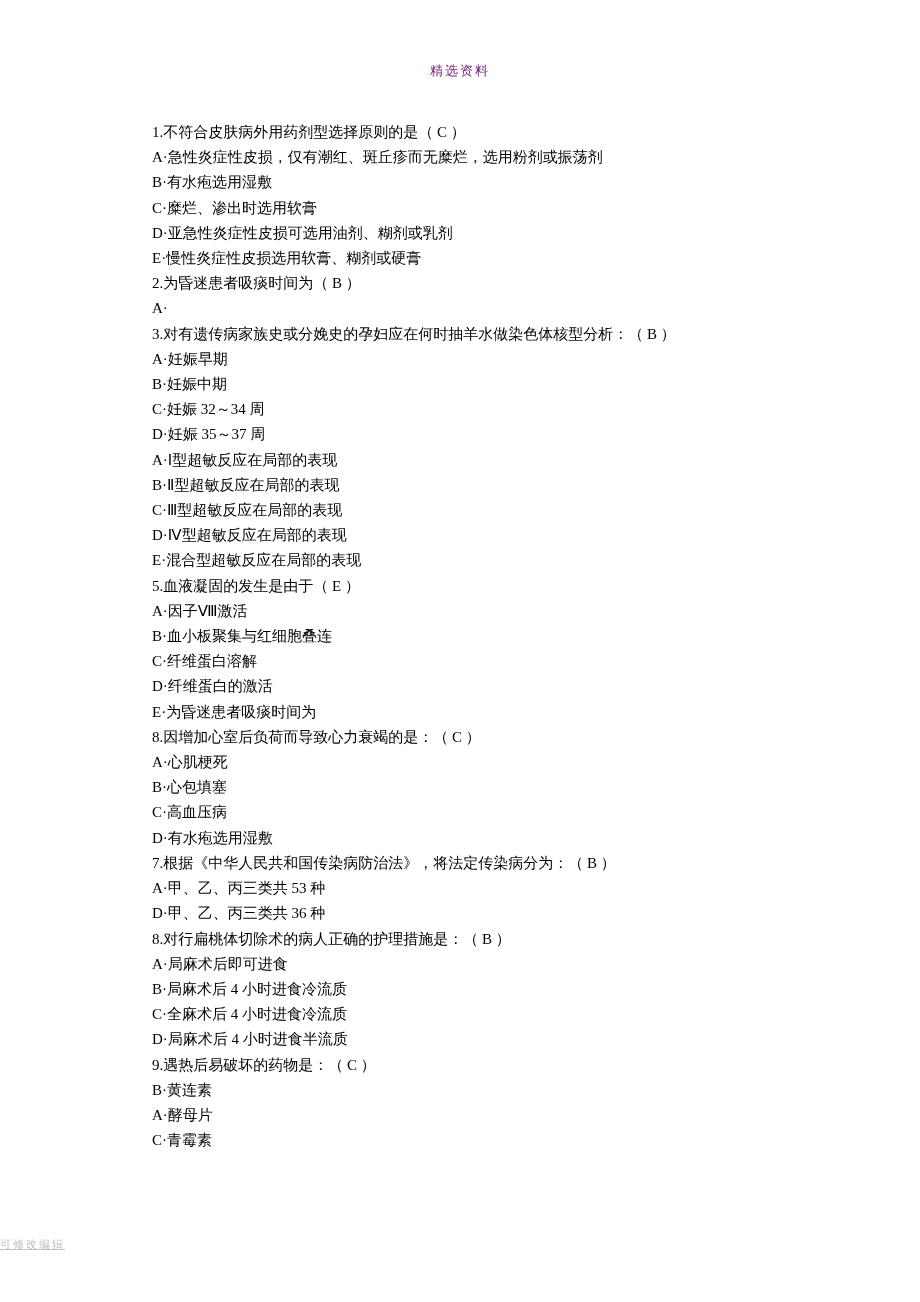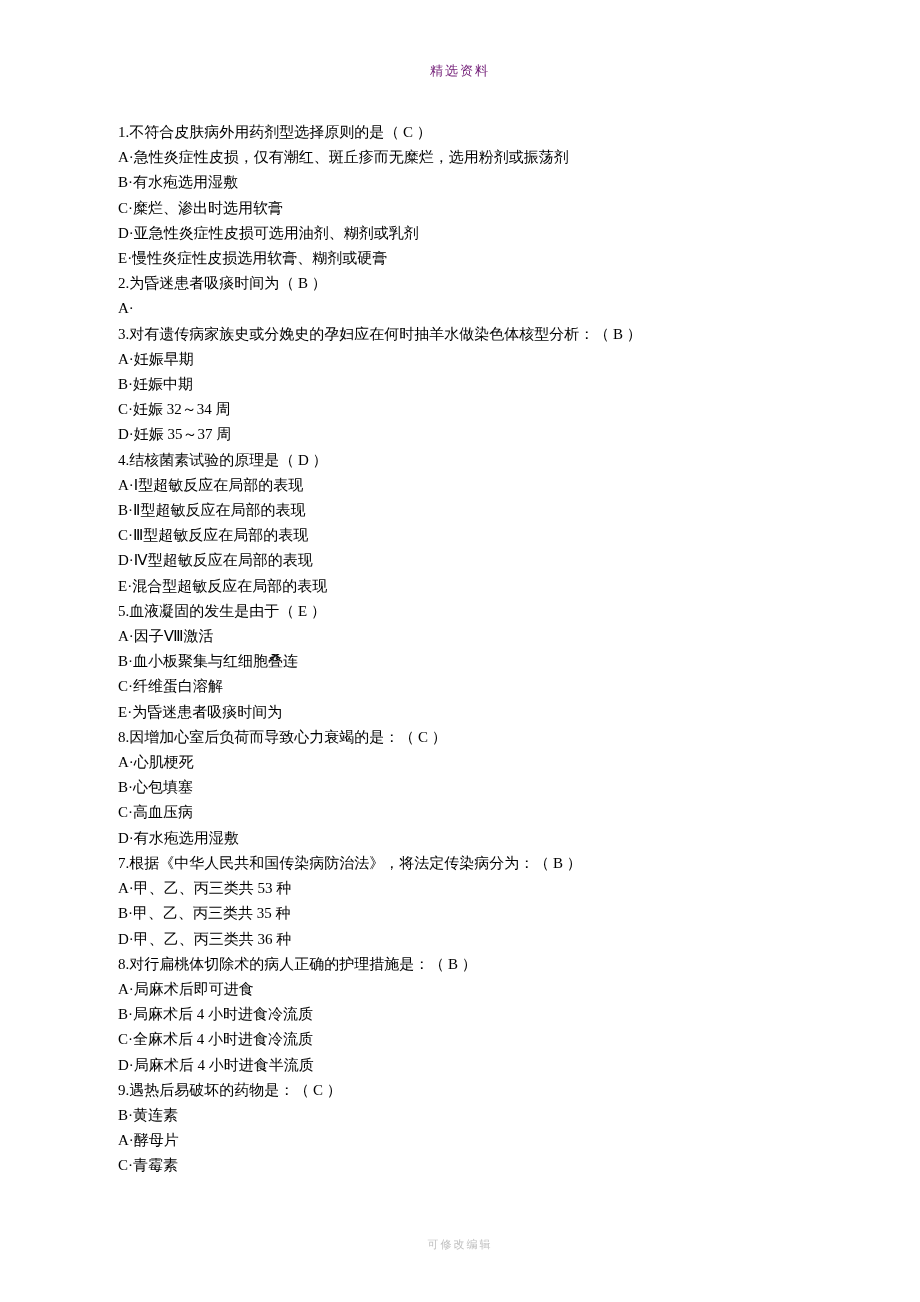--- a/index.html
+++ b/index.html
@@ -16,32 +16,34 @@
     font-size: 13px;
     color: #701a75;
     letter-spacing: 2px;
     padding-top: 62px;
   }
   .content {
     padding: 40px 88px 0 118px;
     font-size: 15px;
     color: #000000;
     line-height: 25.2px;
+    margin-left: 34px;
   }
   .line {
     white-space: nowrap;
   }
   .footer-label {
     position: absolute;
     bottom: 50px;
     width: 100%;
-    text-align: center;
+    text-align: left;
     font-size: 11px;
     color: #bfbfbf;
     letter-spacing: 2px;
+    text-decoration: underline;
   }
 </style>
 </head>
 <body>
 
 <div class="header-label">精选资料</div>
 
 <div class="content">
   <div class="line">1.不符合皮肤病外用药剂型选择原则的是（   C   ）</div>
   <div class="line">A·急性炎症性皮损，仅有潮红、斑丘疹而无糜烂，选用粉剂或振荡剂</div>
@@ -49,39 +51,38 @@
   <div class="line">C·糜烂、渗出时选用软膏</div>
   <div class="line">D·亚急性炎症性皮损可选用油剂、糊剂或乳剂</div>
   <div class="line">E·慢性炎症性皮损选用软膏、糊剂或硬膏</div>
   <div class="line">2.为昏迷患者吸痰时间为（  B   ）</div>
   <div class="line">A·</div>
   <div class="line">3.对有遗传病家族史或分娩史的孕妇应在何时抽羊水做染色体核型分析：（ B    ）</div>
   <div class="line">A·妊娠早期</div>
   <div class="line">B·妊娠中期</div>
   <div class="line">C·妊娠 32～34 周</div>
   <div class="line">D·妊娠 35～37 周</div>
-  <div class="line">4.结核菌素试验的原理是（   D   ）</div>
   <div class="line">A·Ⅰ型超敏反应在局部的表现</div>
   <div class="line">B·Ⅱ型超敏反应在局部的表现</div>
   <div class="line">C·Ⅲ型超敏反应在局部的表现</div>
   <div class="line">D·Ⅳ型超敏反应在局部的表现</div>
   <div class="line">E·混合型超敏反应在局部的表现</div>
   <div class="line">5.血液凝固的发生是由于（   E   ）</div>
   <div class="line">A·因子Ⅷ激活</div>
   <div class="line">B·血小板聚集与红细胞叠连</div>
   <div class="line">C·纤维蛋白溶解</div>
+  <div class="line">D·纤维蛋白的激活</div>
   <div class="line">E·为昏迷患者吸痰时间为</div>
   <div class="line">8.因增加心室后负荷而导致心力衰竭的是：（   C   ）</div>
   <div class="line">A·心肌梗死</div>
   <div class="line">B·心包填塞</div>
   <div class="line">C·高血压病</div>
   <div class="line">D·有水疱选用湿敷</div>
   <div class="line">7.根据《中华人民共和国传染病防治法》，将法定传染病分为：（  B    ）</div>
   <div class="line">A·甲、乙、丙三类共 53 种</div>
-  <div class="line">B·甲、乙、丙三类共 35 种</div>
   <div class="line">D·甲、乙、丙三类共 36 种</div>
   <div class="line">8.对行扁桃体切除术的病人正确的护理措施是：（  B    ）</div>
   <div class="line">A·局麻术后即可进食</div>
   <div class="line">B·局麻术后 4 小时进食冷流质</div>
   <div class="line">C·全麻术后 4 小时进食冷流质</div>
   <div class="line">D·局麻术后 4 小时进食半流质</div>
   <div class="line">9.遇热后易破坏的药物是：（   C  ）</div>
   <div class="line">B·黄连素</div>
   <div class="line">A·酵母片</div>
   <div class="line">C·青霉素</div>

